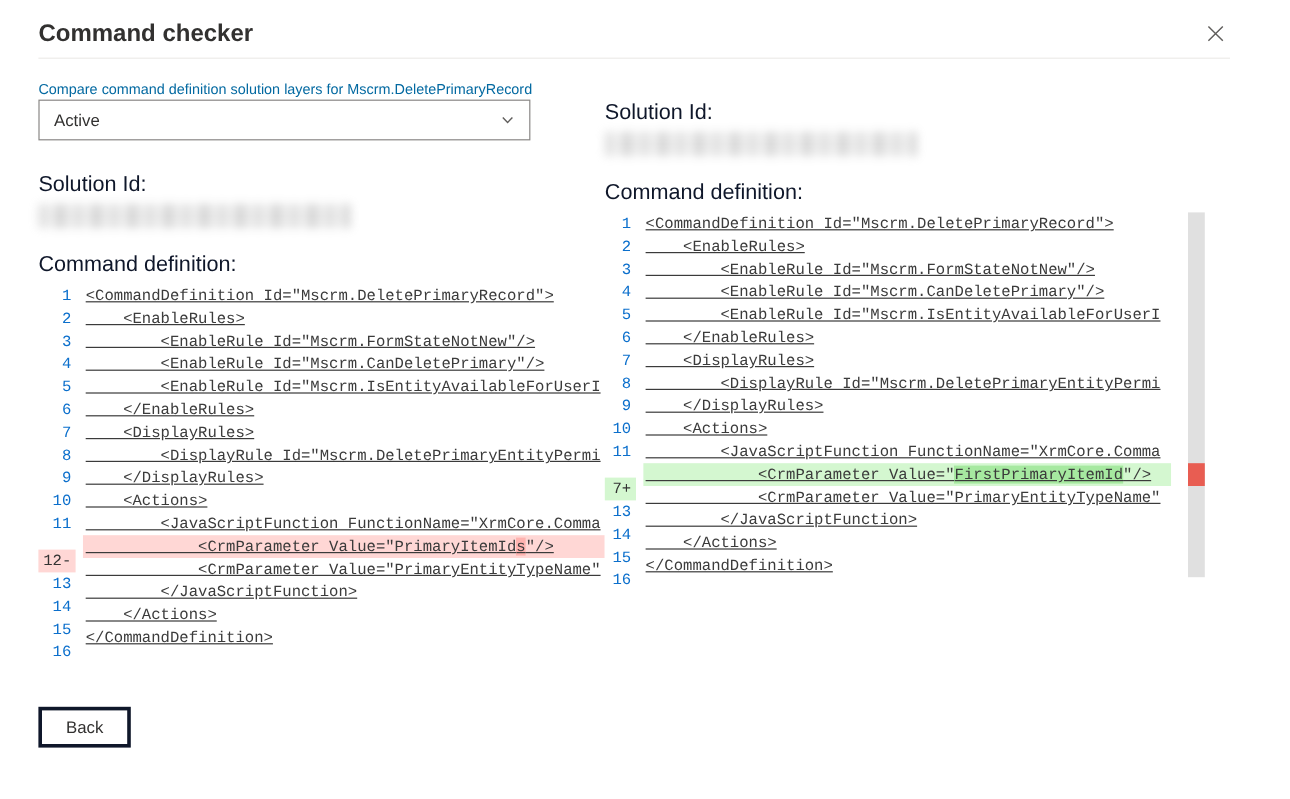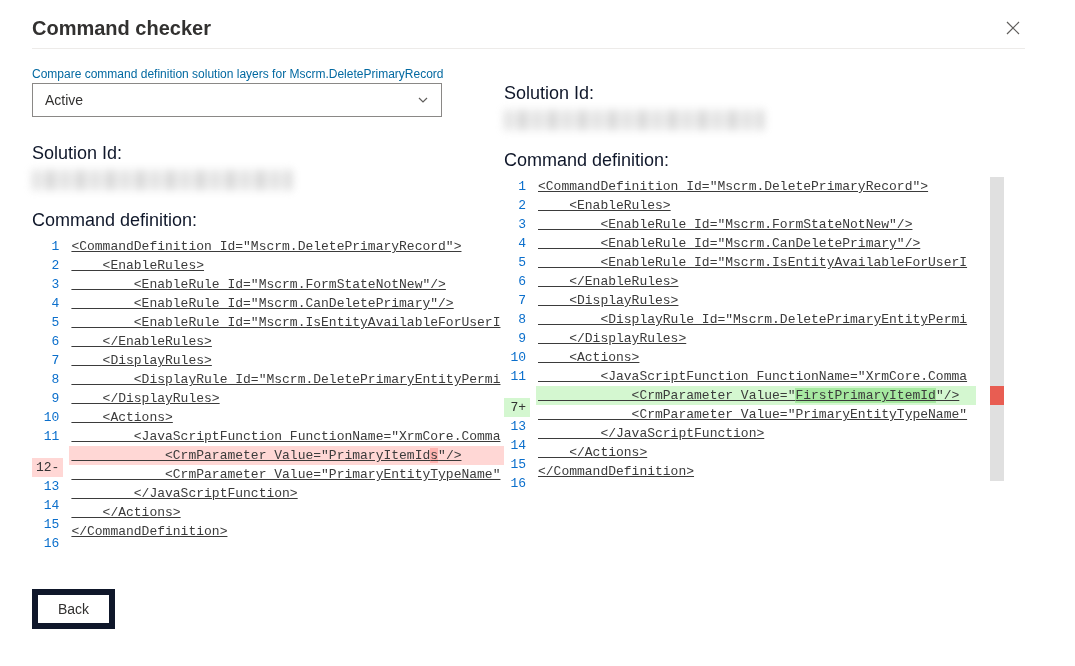--- a/index.html
+++ b/index.html
@@ -124,21 +124,21 @@
     right: -28px;
     top: 0;
     width: 14px;
     height: 304px;
     background: #e0e0e0;
   }
   .footer {
     margin-top: 36px;
   }
   .back-btn {
-    border: 6px solid #0f172a;
+    border: 3px solid #0f172a;
     background: #fff;
     padding: 6px 20px;
     font-size: 14px;
     cursor: pointer;
     color: #323130;
   }
 </style>
 </head>
 <body>
 

